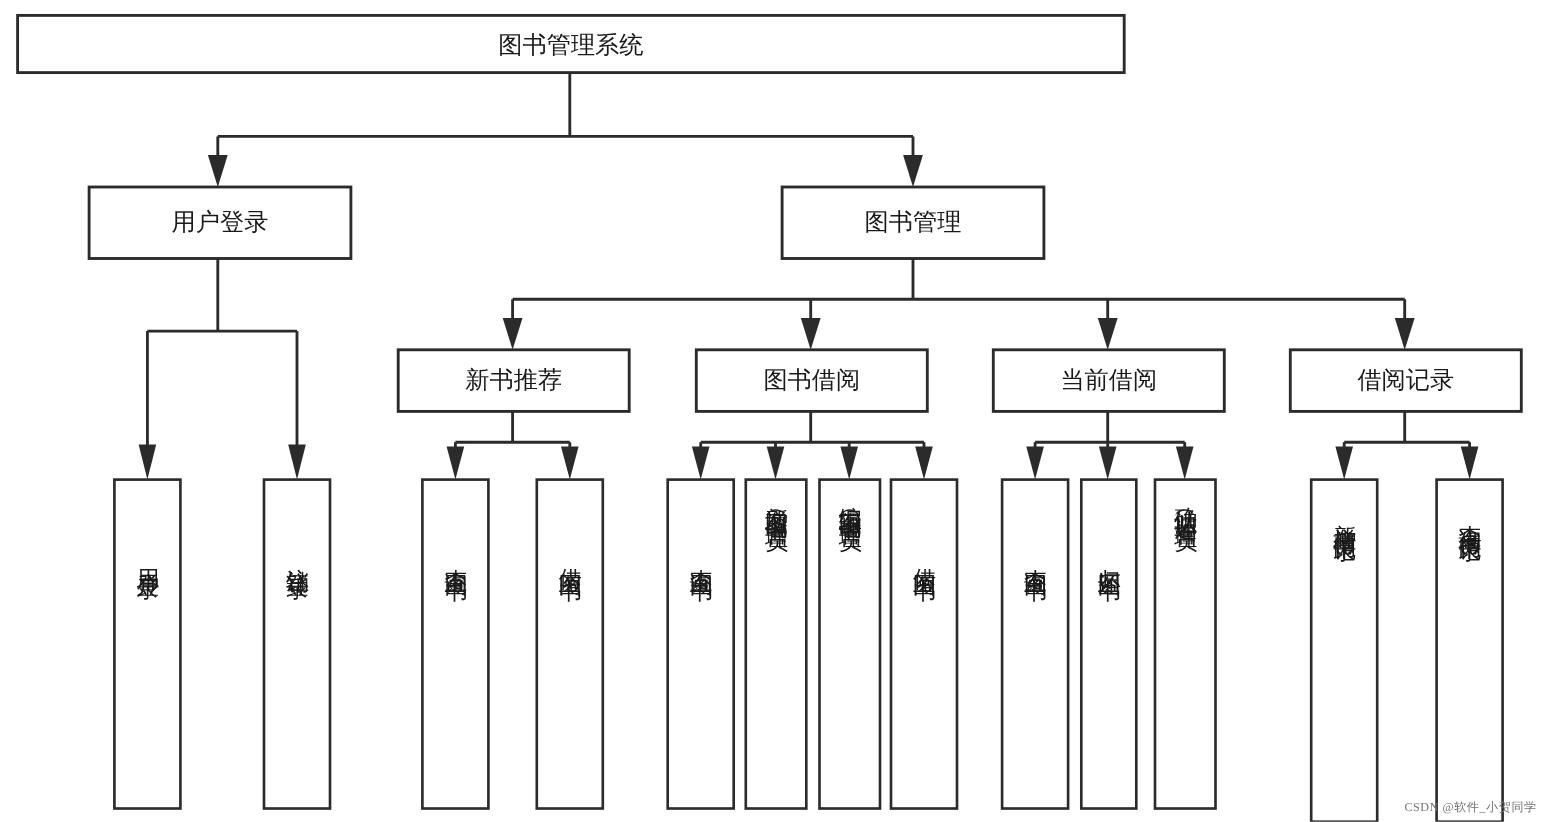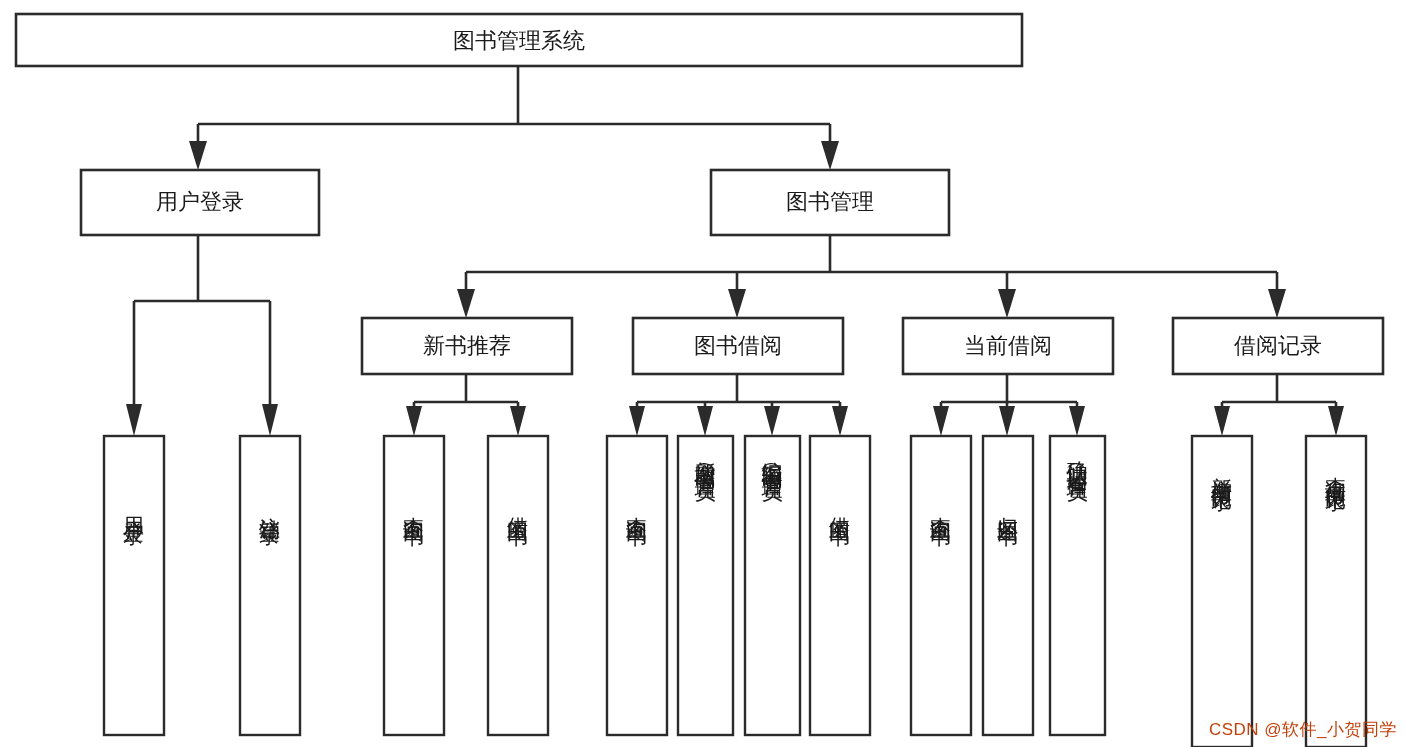--- a/index.html
+++ b/index.html
@@ -69,23 +69,23 @@
     font-size: 21px;
     line-height: 1;
     letter-spacing: 3px;
     color: #1a1a1a;
     white-space: nowrap;
   }
   .watermark {
     position: absolute;
     right: 8px;
     bottom: 6px;
-    font-family: Liberation Sans, sans-serif;
-    font-size: 17px;
-    color: #c2410c;
+    font-family: Liberation Serif, serif;
+    font-size: 11px;
+    color: #737373;
     letter-spacing: 0.5px;
     white-space: nowrap;
     pointer-events: none;
   }
 </style>
 </head>
 <body>
 
 <div id="diagram-root">
 

